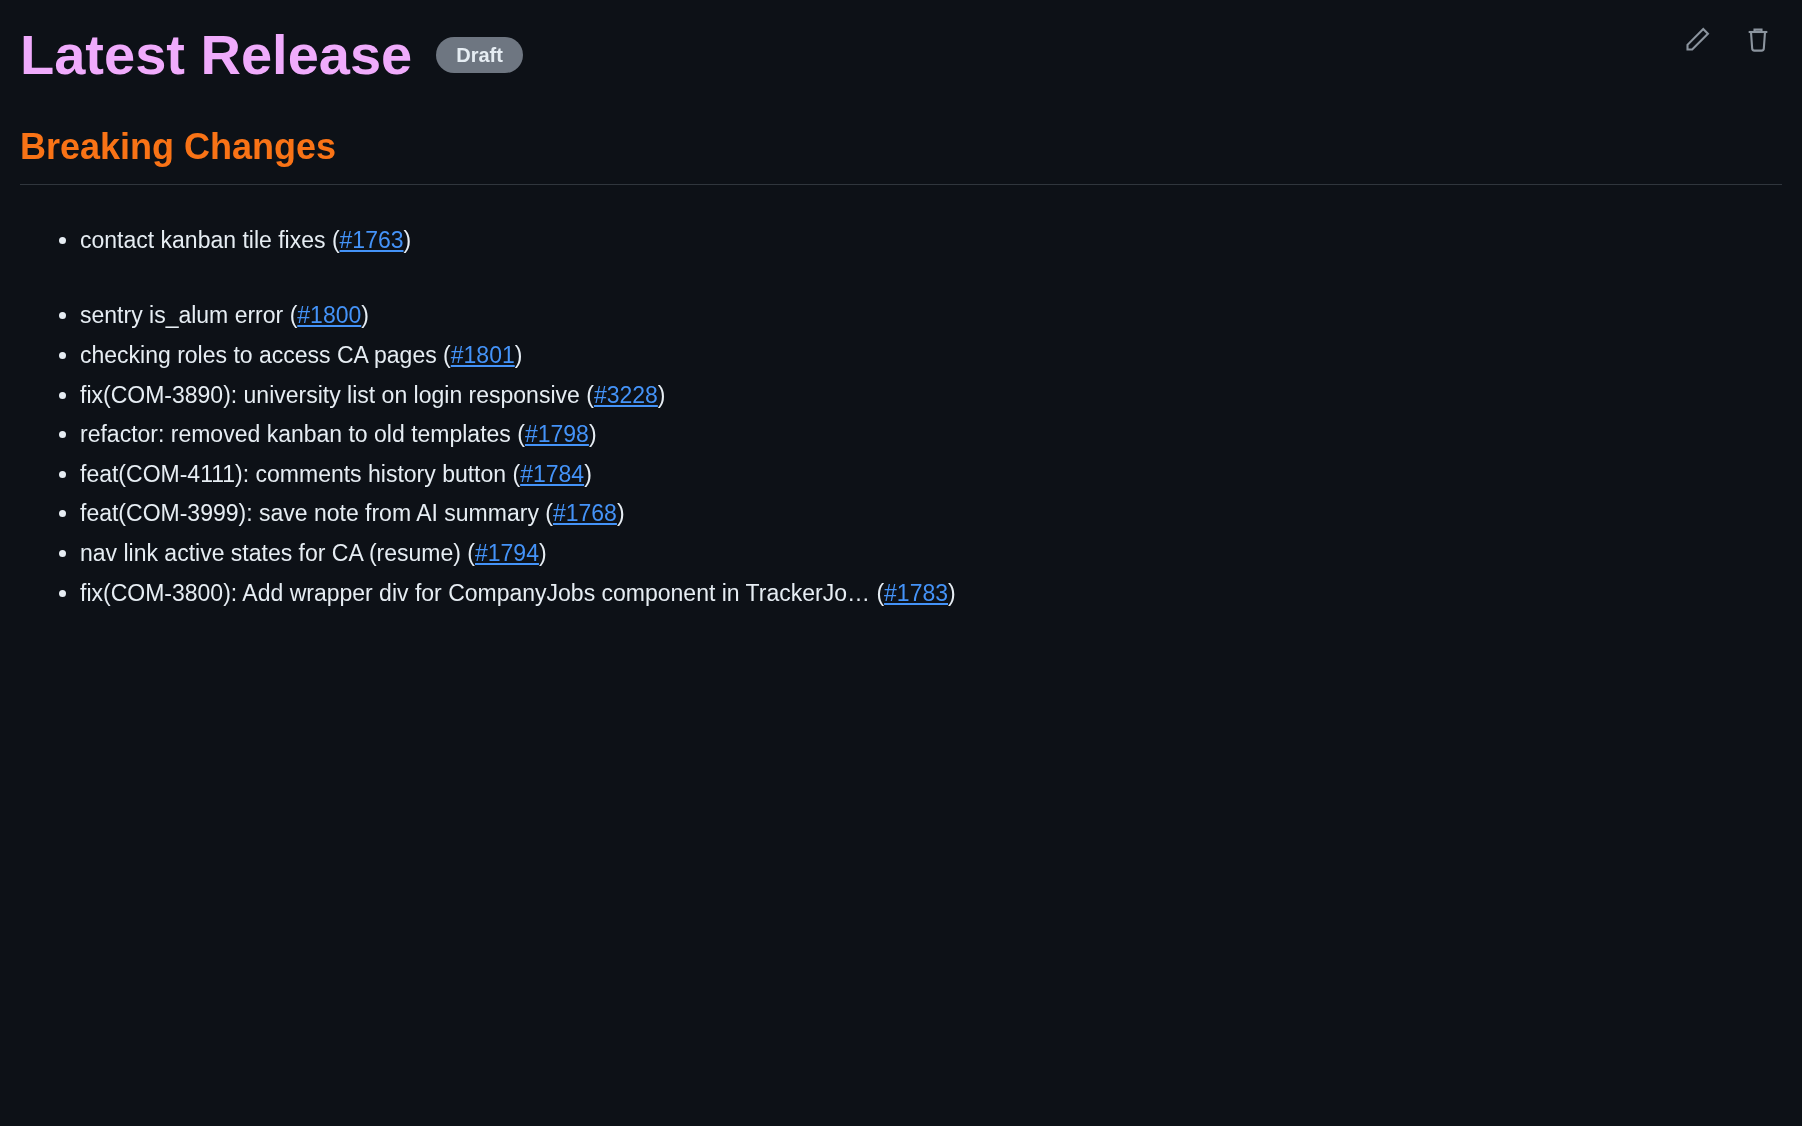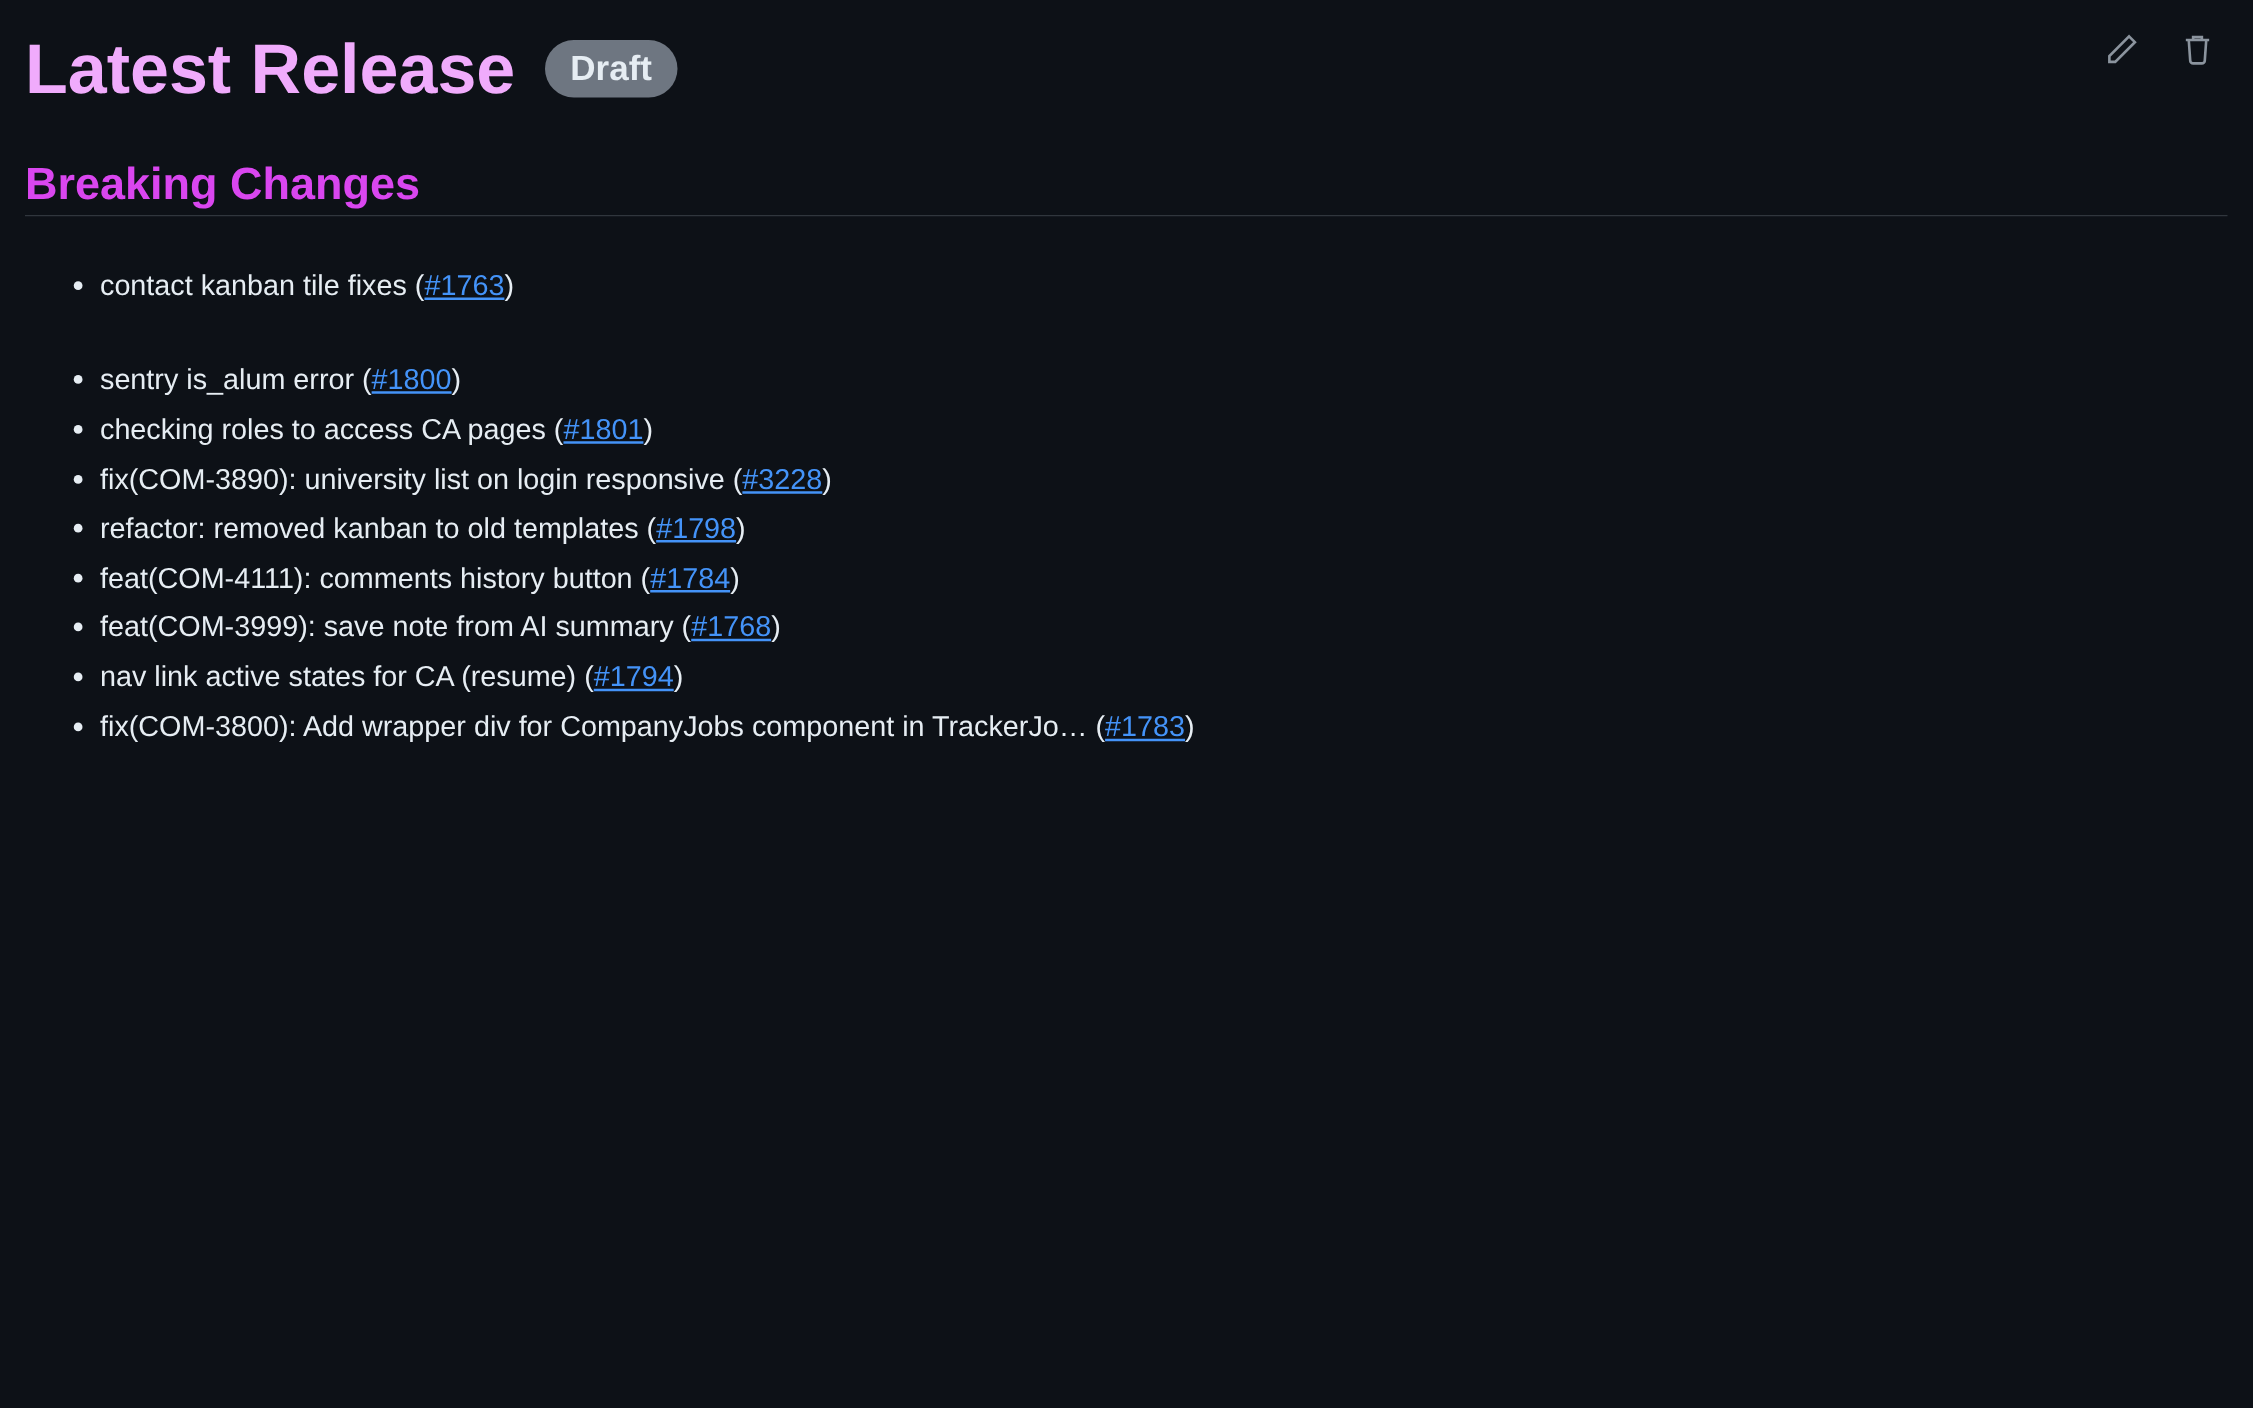--- a/index.html
+++ b/index.html
@@ -27,21 +27,21 @@
     font-size: 56px;
     font-weight: 700;
     line-height: 1.1;
     margin: 0;
     color: #f0abfc;
   }
   .badge {
     display: inline-block;
     background: #6e7681;
     color: #e6edf3;
-    font-size: 28px;
+    font-size: 20px;
     font-weight: 600;
     padding: 6px 20px;
     border-radius: 28px;
     line-height: 1.2;
   }
   .actions {
     position: absolute;
     top: 24px;
     right: 28px;
     display: flex;
@@ -64,23 +64,23 @@
     width: 28px;
     height: 28px;
     stroke: currentColor;
     fill: none;
     stroke-width: 1.8;
   }
   h2.section-title {
     font-size: 36px;
     font-weight: 700;
     margin: 0;
-    padding-bottom: 4px;
+    padding-bottom: 16px;
     border-bottom: 1px solid #30363d;
-    color: #d946ef;
+    color: #f97316;
   }
   .section {
     margin-bottom: 36px;
   }
   ul.change-list {
     list-style: disc outside;
     padding-left: 60px;
     margin: 24px 0 0 0;
   }
   ul.change-list li {

